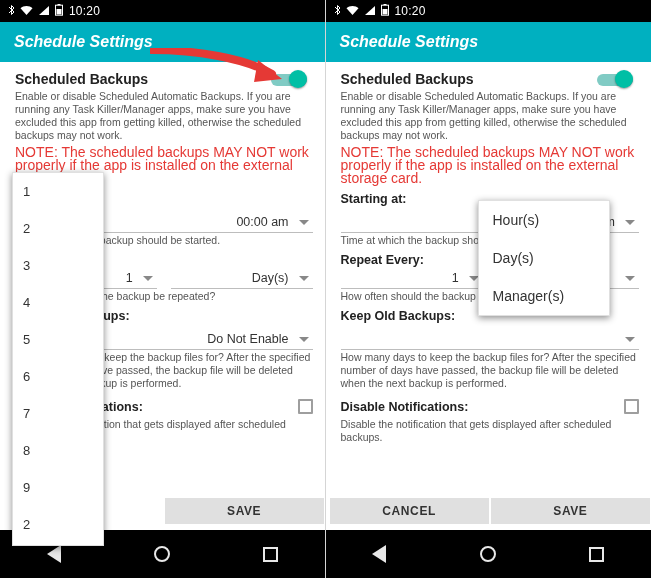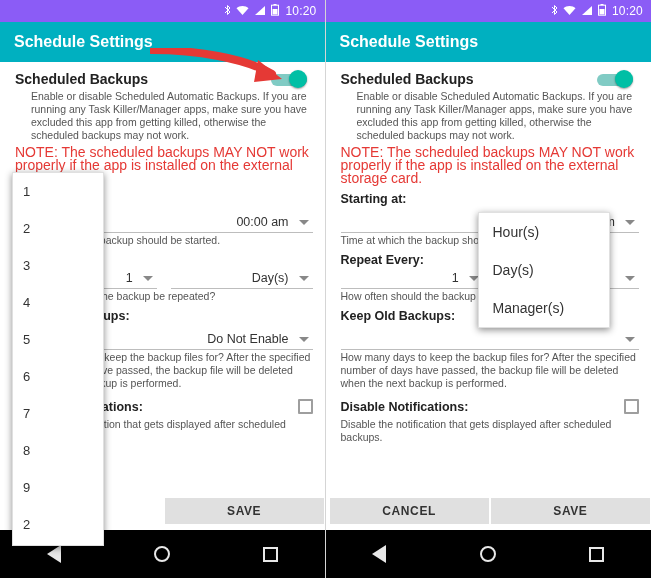--- a/index.html
+++ b/index.html
@@ -8,47 +8,47 @@
     background:#ffffff;
     font-family:"Liberation Sans", sans-serif;
     overflow:hidden;
   }
   .screens{display:flex;width:651px;height:578px;}
   .phone{width:325px;height:578px;position:relative;background:#fff;overflow:hidden;}
   .phone.right{width:326px;border-left:1px solid #d5d5d5;}
 
   
   .statusbar{
-    height:22px;background:#8b5cf6;color:#fff;
-    display:flex;align-items:center;justify-content:flex-end;
+    height:22px;background:#000000;color:#fff;
+    display:flex;align-items:center;justify-content:flex-start;
     padding:0 8px;box-sizing:border-box;font-size:11px;
   }
   .statusbar .icons{display:flex;align-items:center;gap:5px;}
   .status-ico{display:inline-block;}
   .clock{font-size:12px;margin-left:6px;letter-spacing:0.2px;}
 
   
   .appbar{
     height:40px;background:#00b0c0;color:#fff;
     display:flex;align-items:center;padding:0 14px;box-sizing:border-box;
   }
-  .appbar .title{font-size:16px;font-weight:bold;}
+  .appbar .title{font-size:16px;font-weight:bold;font-style:italic;}
 
   
   .content{
     position:absolute;top:62px;left:0;right:0;bottom:76px;
     padding:8px 12px 0 15px;box-sizing:border-box;
     font-size:11px;color:#444;overflow:hidden;
   }
   .row-head{
     display:flex;align-items:center;justify-content:space-between;
     margin-bottom:2px;
   }
   .h-title{font-size:14px;font-weight:bold;color:#222;}
-  .desc{font-size:10.5px;line-height:13px;color:#555;margin:2px 0 4px 16px;}
+  .desc{font-size:10.5px;line-height:13px;color:#555;margin:2px 0 4px 0;}
   .note{font-size:14px;line-height:13px;color:#e53935;margin:0 0 7px 0;}
   .label{font-size:12.5px;font-weight:bold;color:#222;margin:4px 0 2px 0;}
   .hint{font-size:10.5px;line-height:13px;color:#555;margin:1px 0 6px 0;}
 
   
   .toggle{
     width:44px;height:18px;position:relative;flex:0 0 auto;
   }
   .toggle .track{
     position:absolute;top:4px;left:2px;width:36px;height:12px;border-radius:6px;
@@ -110,21 +110,21 @@
     z-index:20;
   }
   .popup.numbers{
     left:12px;top:172px;width:90px;height:372px;overflow:hidden;
   }
   .popup.numbers .item{
     padding:0 10px;height:37px;display:flex;align-items:center;
     font-size:13px;color:#333;
   }
   .popup.units{
-    left:152px;top:212px;width:130px;
+    left:152px;top:200px;width:130px;
   }
   .popup.units .item{
     padding:0 14px;height:38px;display:flex;align-items:center;
     font-size:14px;color:#333;
   }
 
   
   .arrow{position:absolute;left:150px;top:48px;z-index:30;pointer-events:none;}
 </style>
 </head>

